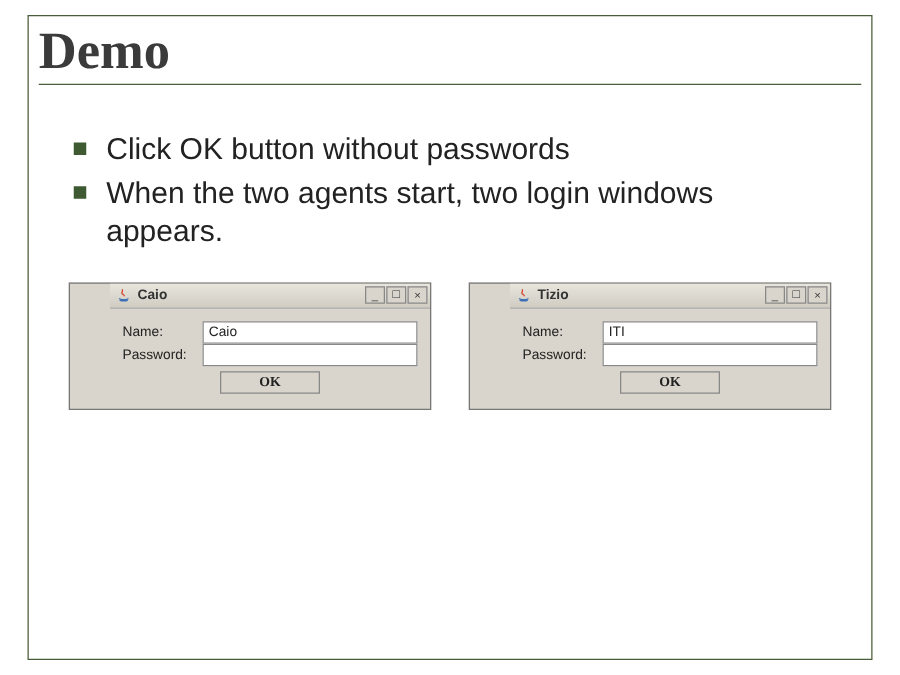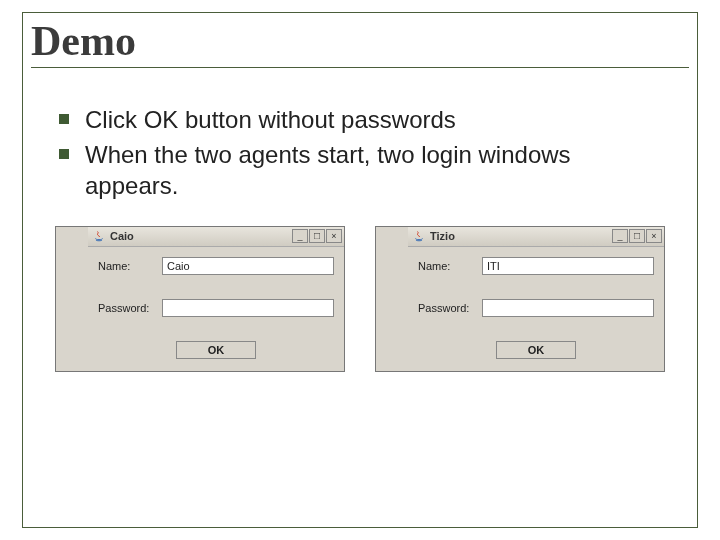--- a/index.html
+++ b/index.html
@@ -111,21 +111,21 @@
     cursor: default;
     color: #333;
   }
   .win-btn.max { font-size: 10px; }
   .win-body {
     padding: 10px 10px 12px 10px;
   }
   .row {
     display: flex;
     align-items: center;
-    margin-bottom: 24px;
+    margin-bottom: 0;
   }
   .lbl {
     width: 64px;
     color: #222;
   }
   .field {
     flex: 1;
     height: 18px;
     background: #fff;
     border: 1px solid #888;
@@ -139,20 +139,21 @@
   }
   .ok-btn {
     display: inline-block;
     min-width: 80px;
     padding: 2px 20px;
     background: #d9d5cc;
     border: 1px solid #888;
     font-weight: bold;
     font-size: 11px;
     color: #222;
+    font-family: Liberation Serif, serif;
   }
 </style>
 </head>
 <body>
 
 <div class="slide">
 
   <div class="title-wrap">
     <h1 class="title">Demo</h1>
     <hr class="title-rule">

